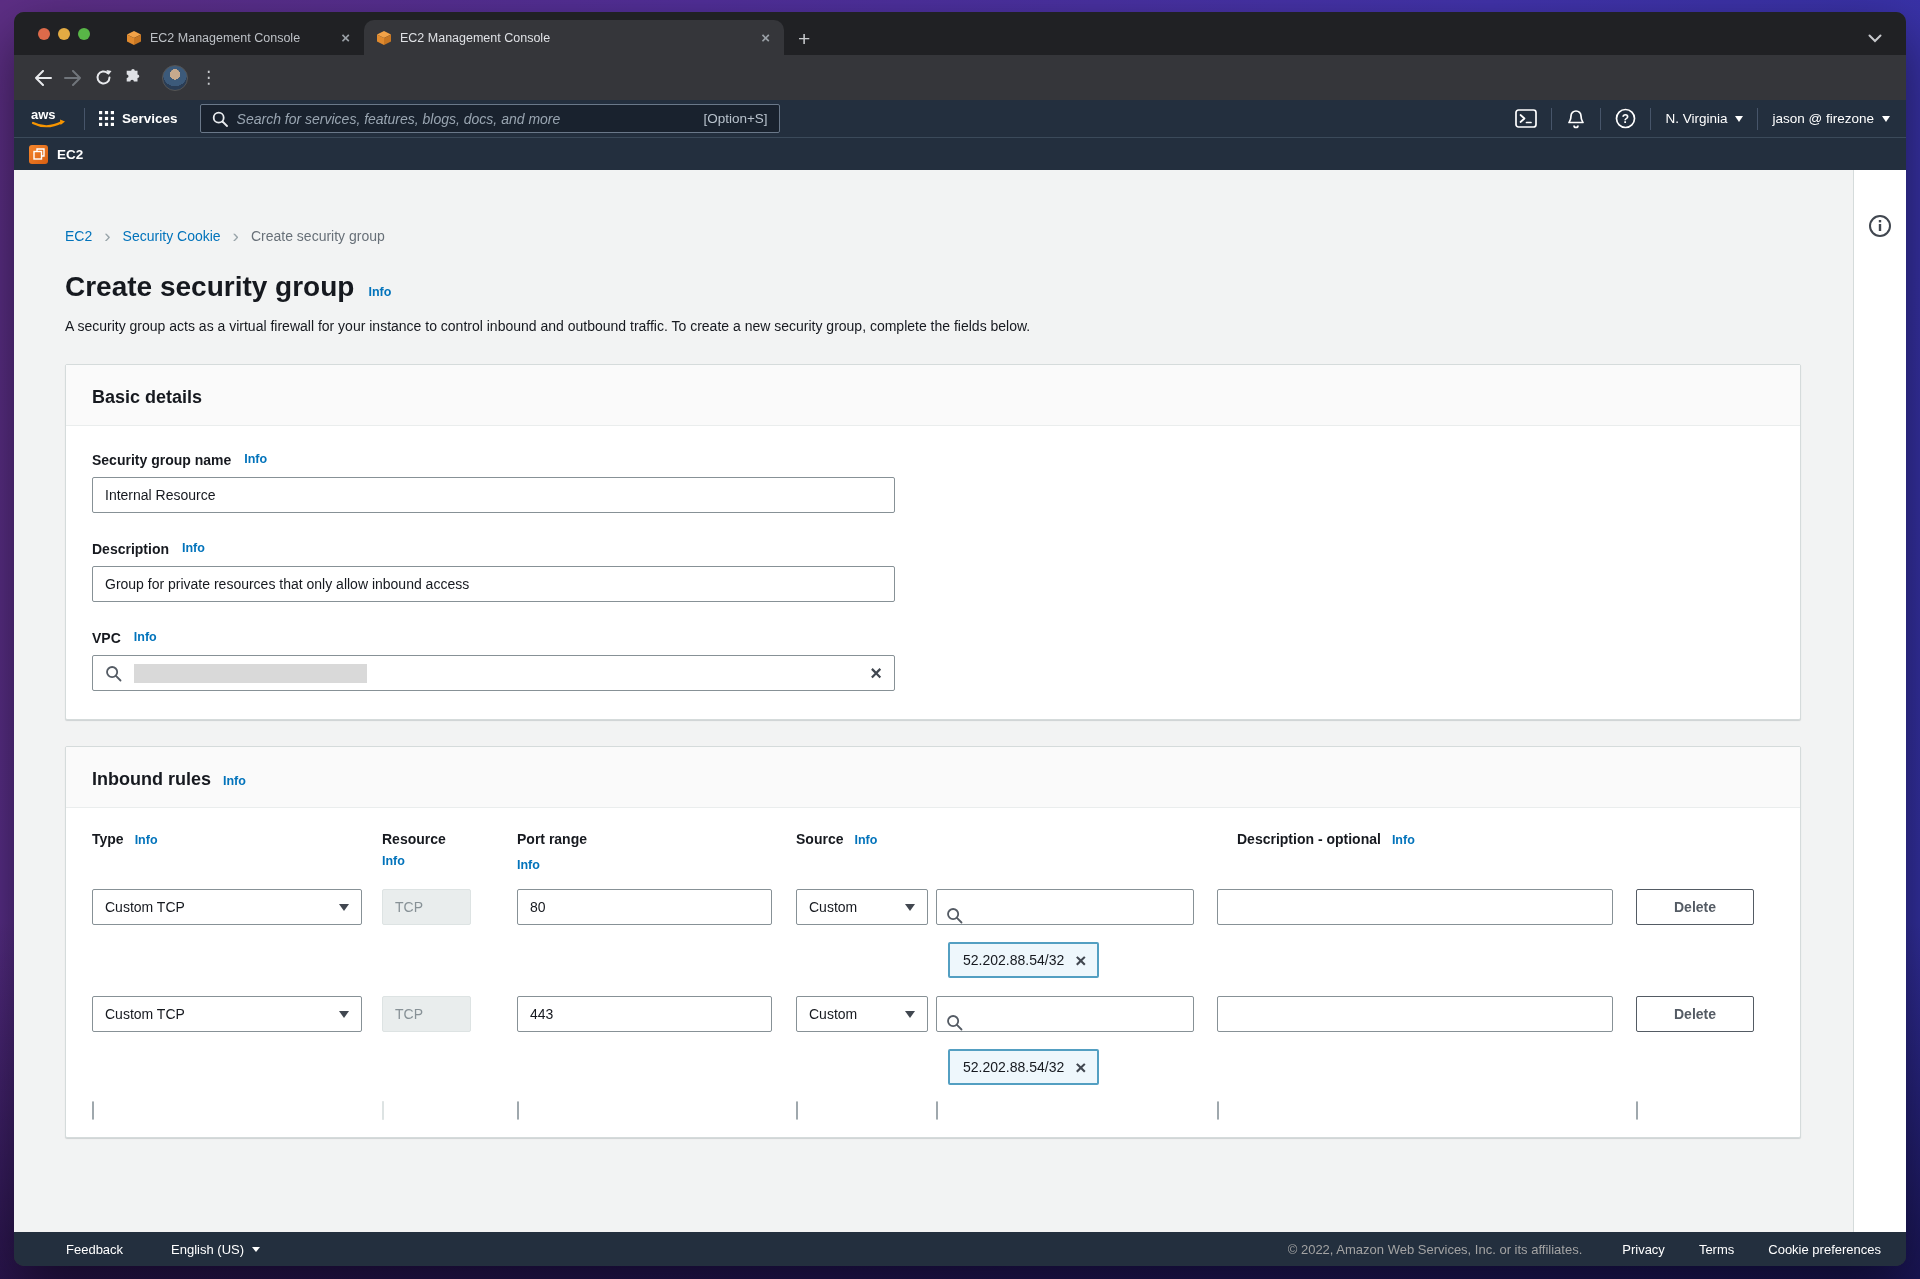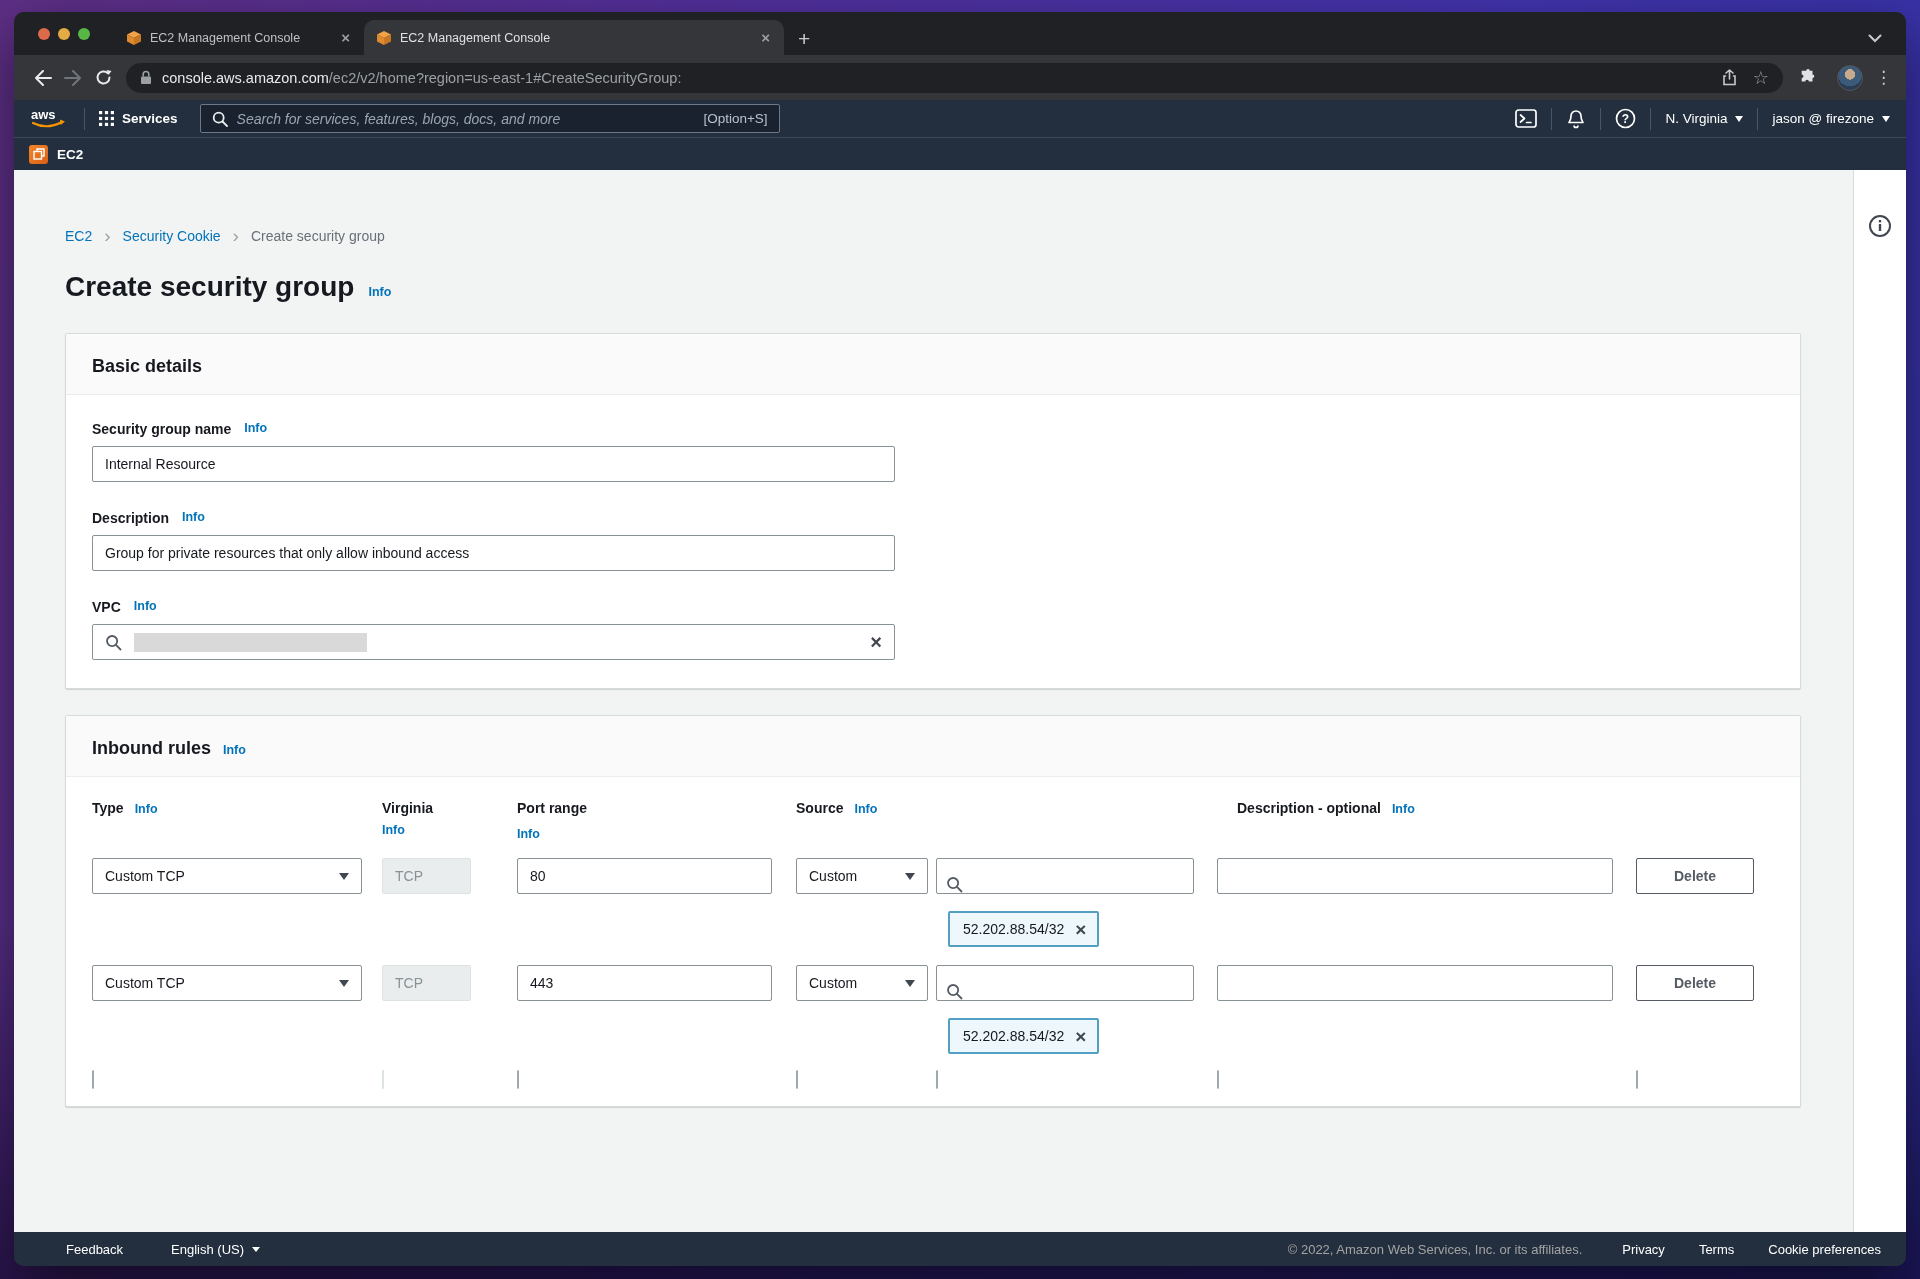--- a/index.html
+++ b/index.html
@@ -155,36 +155,20 @@
       <svg width="18" height="16" viewBox="0 0 18 16">
           <path d="M9 1 L16 8 L9 15 M16 8 H1" fill="none" stroke="#70757b" stroke-width="2" stroke-linecap="round" stroke-linejoin="round"></path>
         </svg>
     </span>
     <span class="navbtn">
       <svg width="17" height="17" viewBox="0 0 17 17">
           <path d="M14.5 8.5 A6 6 0 1 1 12.6 4.1" fill="none" stroke="#e8eaed" stroke-width="2" stroke-linecap="round"></path>
           <polygon points="11.5,1 16.5,2 13.5,6" fill="#e8eaed"></polygon>
         </svg>
     </span>
-    <div class="urlbar">
-      <svg width="12" height="15" viewBox="0 0 12 15" style="margin-right:10px;">
-          <rect x="1" y="6.5" width="10" height="7.5" rx="1" fill="#9aa0a6"></rect>
-          <path d="M3.2 6.5 V4.3 a2.8 2.8 0 0 1 5.6 0 V6.5" fill="none" stroke="#9aa0a6" stroke-width="1.6"></path>
-        </svg>
-      <span class="host">console.aws.amazon.com</span>
-        <span class="path">/ec2/v2/home?region=us-east-1#CreateSecurityGroup:</span>
-      <span class="spacer"></span>
-      <span class="icn">
-        <svg width="15" height="17" viewBox="0 0 15 17">
-            <path d="M7.5 1 V10 M4 4 L7.5 1 L11 4" fill="none" stroke="#c6c9cc" stroke-width="1.6" stroke-linecap="round" stroke-linejoin="round"></path>
-            <path d="M3.5 7 H2 V15.5 H13 V7 H11.5" fill="none" stroke="#c6c9cc" stroke-width="1.6" stroke-linecap="round"></path>
-          </svg>
-      </span>
-      <span class="icn star">☆</span>
-    </div>
     <span class="navbtn">
       <svg width="18" height="18" viewBox="0 0 20 20">
           <path d="M8 2 a2 2 0 0 1 4 0 h3 v4 a2 2 0 0 1 0 4 v4 h-4 a2 2 0 0 0 -4 0 H3 v-4 a2 2 0 0 0 0 -4 V2 z" fill="#dfe1e5"></path>
         </svg>
     </span>
     <span class="avatar"></span>
     <span class="kebab">⋮</span>
   </div>
 
   <div class="awsbar">
@@ -282,20 +266,21 @@
         <span class="sep">›</span>
         <a href="#">Security Cookie</a>
         <span class="sep">›</span>
         <span class="cur">Create security group</span>
       </div>
 
       <h1>
         <span>Create security group</span>
         <a href="#" class="infolink">Info</a>
       </h1>
+      <p class="intro">A security group acts as a virtual firewall for your instance to control inbound and outbound traffic. To create a new security group, complete the fields below.</p>
 
       <div class="card">
         <div class="card-head">
           <h2>Basic details</h2>
         </div>
         <div class="card-body">
           <div class="field">
             <div class="lblrow">
               <span class="lbl">Security group name</span>
               <a href="#" class="infolink">Info</a>
@@ -333,21 +318,21 @@
           <h2>Inbound rules</h2>
           <a href="#" class="infolink">Info</a>
         </div>
         <div class="card-body" style="padding-top:23px;">
           <div class="rulehead">
             <span class="c1 colcap">
                 <span>Type</span>
                 <a href="#" class="infolink">Info</a>
               </span>
             <span class="c2 colcap stack">
-                <span>Virginia</span>
+                <span>Resource</span>
                 <a href="#" class="infolink">Info</a>
               </span>
             <span class="c3 colcap">
                 <span>Port range</span>
                 <a href="#" class="infolink">Info</a>
               </span>
             <span class="c4 colcap" style="width:390px;">
                 <span>Source</span>
                 <a href="#" class="infolink">Info</a>
               </span>

